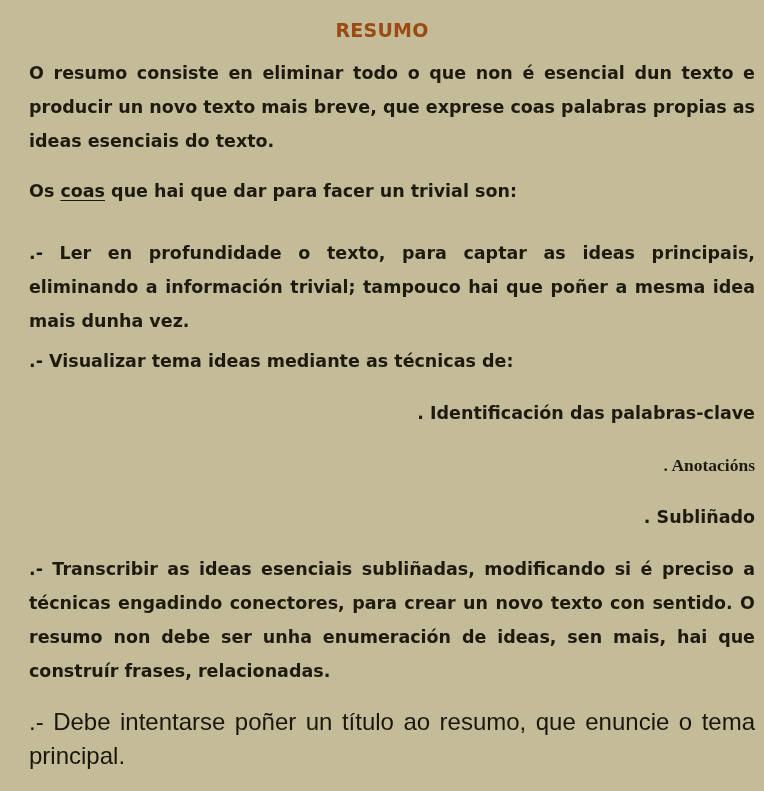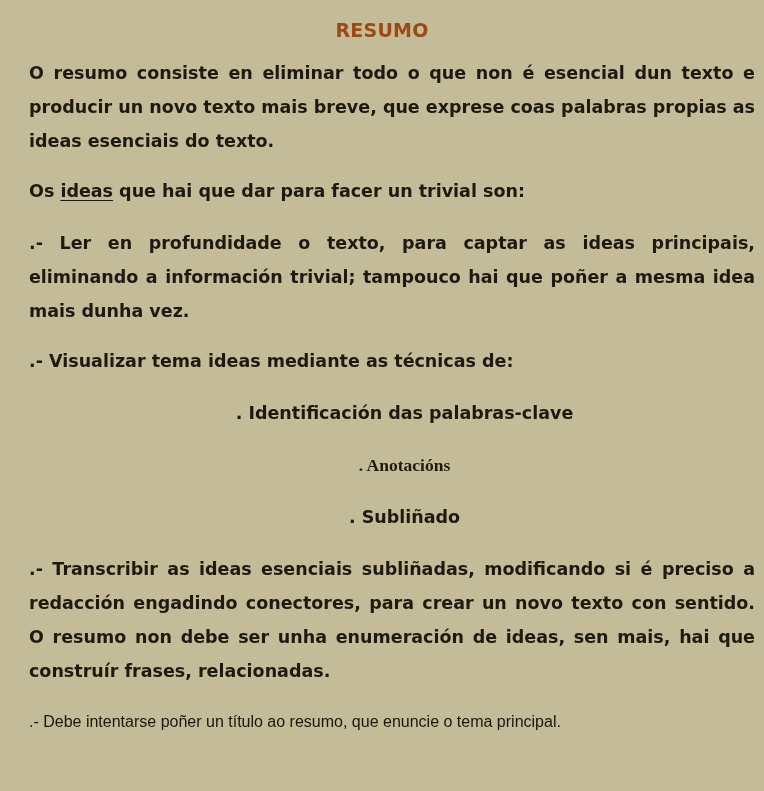--- a/index.html
+++ b/index.html
@@ -35,57 +35,57 @@
     p {
       margin: 0;
       font-size: 17.5px;
       font-weight: bold;
       line-height: 34px;
       text-align: justify;
     }
     .para { position: absolute; left: 9px; right: 9px; margin-left: 20px; }
     .p1 { top: 56px; }
     .p2 { top: 174px; text-align: left; }
-    .p3 { top: 226px; }
+    .p3 { top: 236px; }
     .p4 { top: 344px; text-align: left; }
-    .sub { position: absolute; left: 54px; right: 9px; text-align: center; }
+    .sub { position: absolute; left: 54px; right: 9px; text-align: right; }
     .s1 { top: 396px; }
     .s2 { top: 448px; font-family: Liberation Serif, serif; }
     .s3 { top: 500px; }
     .p5 { top: 552px; }
     .p6 { top: 705px; }
     .p6 {
       font-weight: normal;
       font-family: "Liberation Sans", sans-serif;
-      font-size: 16px;
+      font-size: 24px;
       color: #1a160c;
     }
     .underline {
       text-decoration: underline;
       text-underline-offset: 3px;
     }
     
     .p1, .p3, .p5 {
       text-align: justify;
     }
   </style>
 </head>
 <body>
 
 <div class="page">
   <div class="title">RESUMO</div>
 
   <p class="para p1">O resumo consiste en eliminar todo o que non é esencial dun texto e producir un novo texto mais breve, que exprese coas palabras propias as ideas esenciais do texto.</p>
 
-  <p class="para p2"><span>Os </span><span class="underline">ideas</span><span> que hai que dar para facer un trivial son:</span></p>
+  <p class="para p2"><span>Os </span><span class="underline">coas</span><span> que hai que dar para facer un trivial son:</span></p>
 
   <p class="para p3">.- Ler en profundidade o texto, para captar as ideas principais, eliminando a información trivial; tampouco hai que poñer a mesma idea mais dunha vez.</p>
 
   <p class="para p4">.- Visualizar tema ideas mediante as técnicas de:</p>
 
   <p class="sub s1">. Identificación das palabras-clave</p>
   <p class="sub s2">. Anotacións</p>
   <p class="sub s3">. Subliñado</p>
 
-  <p class="para p5">.- Transcribir as ideas esenciais subliñadas, modificando si é preciso a redacción engadindo conectores, para crear un novo texto con sentido. O resumo non debe ser unha enumeración de ideas, sen mais, hai que construír frases, relacionadas.</p>
+  <p class="para p5">.- Transcribir as ideas esenciais subliñadas, modificando si é preciso a técnicas engadindo conectores, para crear un novo texto con sentido. O resumo non debe ser unha enumeración de ideas, sen mais, hai que construír frases, relacionadas.</p>
 
   <p class="para p6">.- Debe intentarse poñer un título ao resumo, que enuncie o tema principal.</p>
 </div>
 
 </body></html>

